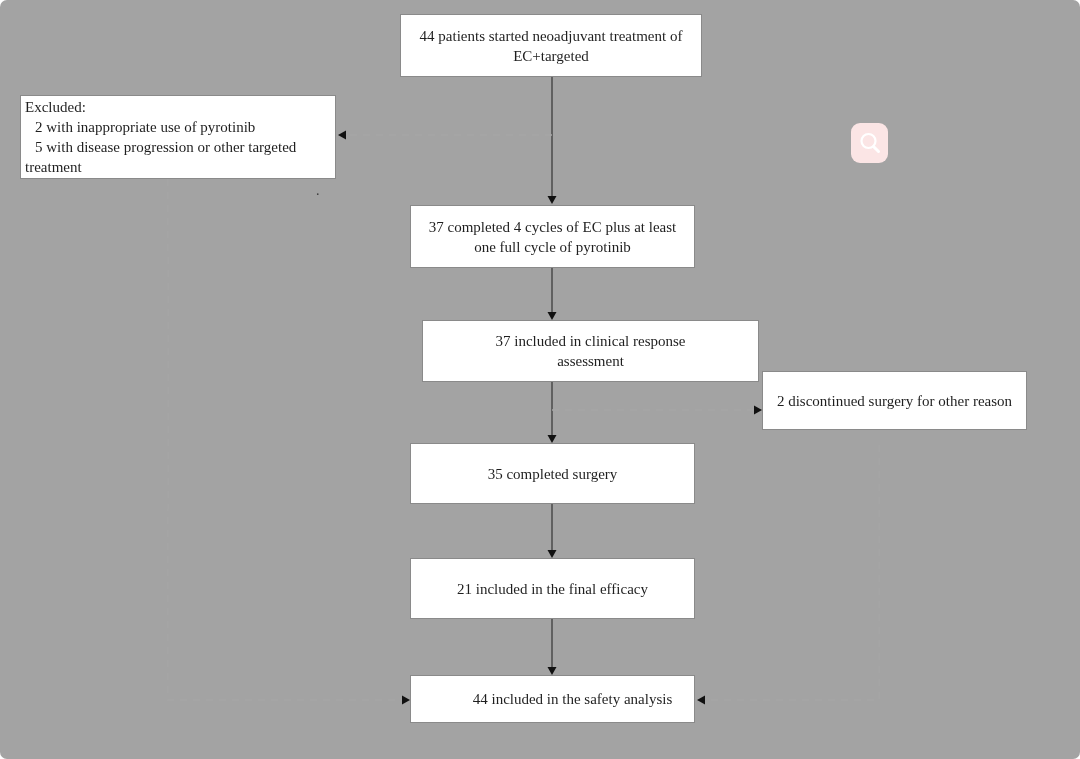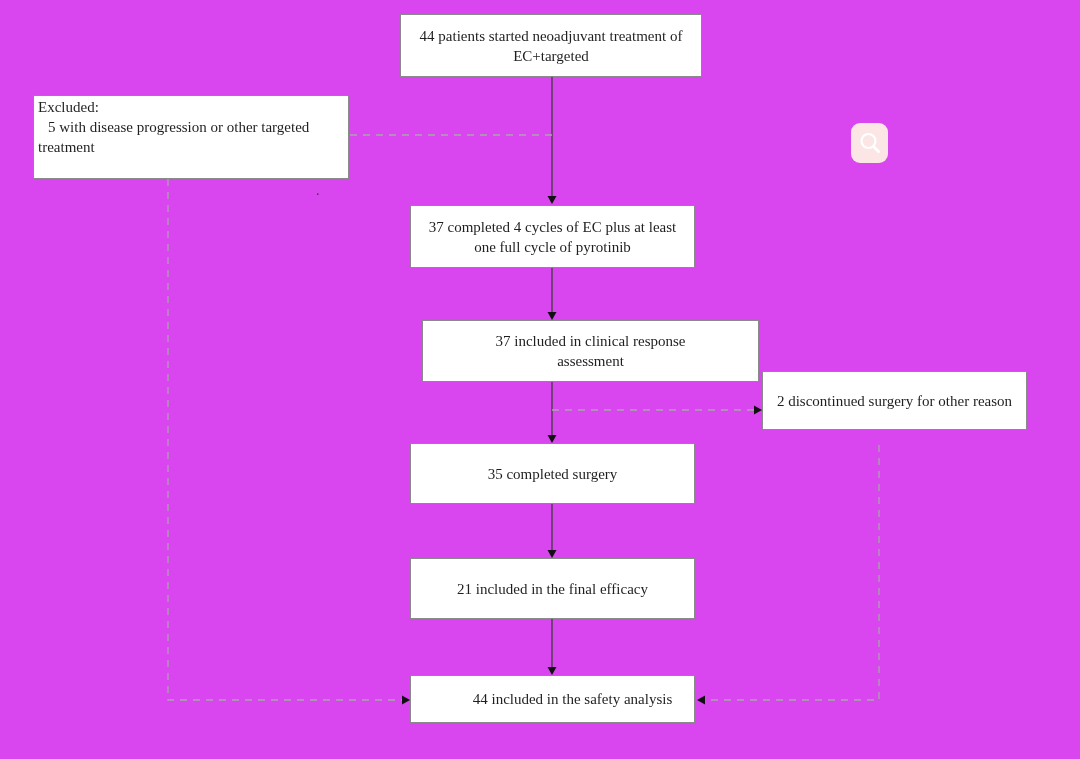--- a/index.html
+++ b/index.html
@@ -1,23 +1,24 @@
 <!DOCTYPE html>
 <html><head>
 <meta charset="utf-8">
 <style>
   html, body { margin: 0; padding: 0; background: #ffffff; }
   .canvas {
     position: relative;
     width: 1080px;
     height: 759px;
-    background: #d946ef;
+    background: #a3a3a3;
     font-family: "Liberation Serif", "DejaVu Serif", serif;
     color: #1f1f1f;
     overflow: hidden;
+    border-radius: 7px;
   }
   .connectors {
     position: absolute;
     left: 0; top: 0;
     width: 1080px; height: 759px;
   }
   .fbox {
     position: absolute;
     background: #ffffff;
     border: 1px solid #8a8a8a;
@@ -118,22 +119,23 @@
   </div>
 
   <div class="fbox" style="left:410px; top:558px; width:285px; height:61px;">
     <div class="line">21 included in the final efficacy</div>
   </div>
 
   <div class="fbox" style="left:410px; top:675px; width:285px; height:48px;padding-left:40px;">
     <div class="line">44 included in the safety analysis</div>
   </div>
 
-  <div class="excluded-box" style="left:33px; top:95px; width:316px; height:84px;">
+  <div class="excluded-box" style="left:20px; top:95px; width:316px; height:84px;">
     <div>Excluded:</div>
+    <div class="excluded-item">2 with inappropriate use of pyrotinib</div>
     <div class="excluded-item">5 with disease progression or other targeted treatment</div>
   </div>
 
   <div class="fbox" style="left:762px; top:371px; width:265px; height:59px;">
     <div class="line">2 discontinued surgery for other reason</div>
   </div>
 
   <div class="stray-dot">.</div>
 
   <button class="zoom-btn">

